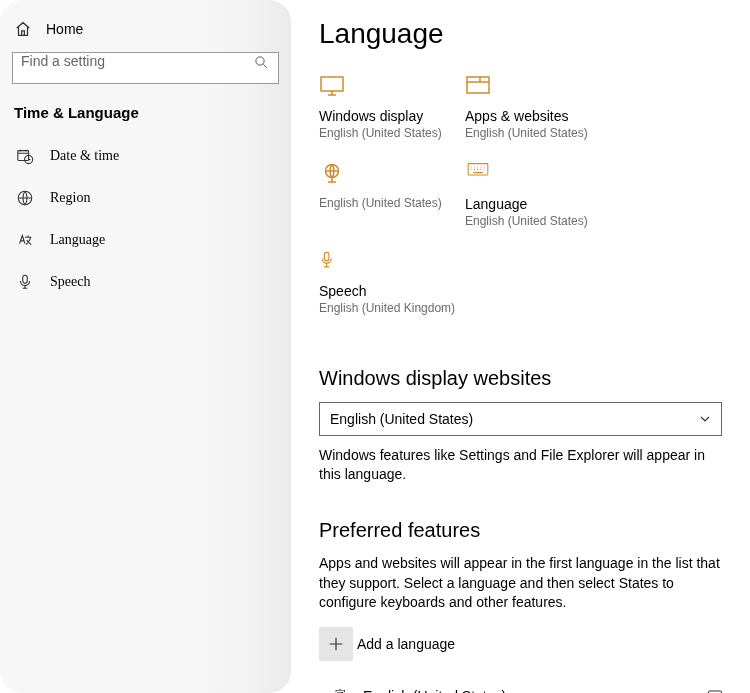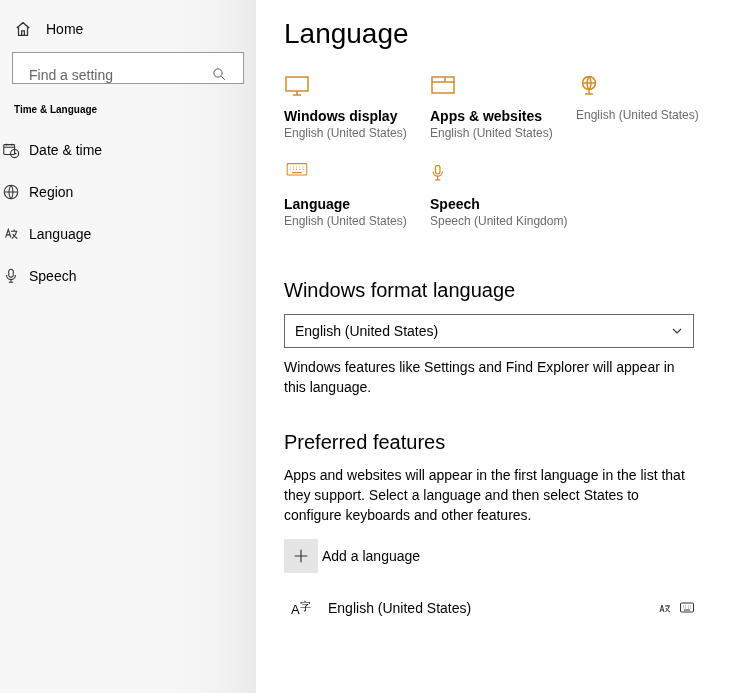--- a/index.html
+++ b/index.html
@@ -7,62 +7,64 @@
     font-family: "Segoe UI", -apple-system, sans-serif;
     font-size: 14px;
     color: #000;
     background: #fff;
     width: 750px;
     height: 693px;
     overflow: hidden;
     display: flex;
   }
   .sidebar {
-    width: 256px;
+    width: 291px;
     height: 100%;
     background: linear-gradient(to right, #f7f7f7 0%, #f7f7f7 65%, #f3f3f3 85%, #eaeaea 100%);
     padding-top: 14px;
+    border-radius: 22px;
   }
   .home-row {
     display: flex;
     align-items: center;
     gap: 14px;
     padding: 6px 14px 10px 14px;
     cursor: pointer;
   }
   .home-row span.label { font-size: 14px; }
   .search-box {
     margin: 4px 12px 14px 12px;
     border: 1px solid #999;
     background: #fff;
     height: 32px;
     display: flex;
-    align-items: flex-end;
-    padding: 0 16px;
+    align-items: flex-start;
+    padding: 0 8px;
   }
   .search-box input {
     flex: 1;
     border: none;
     outline: none;
     font-size: 14px;
     font-family: inherit;
     background: transparent;
   }
   .search-box input::placeholder { color: #666; }
   .section-title {
     padding: 6px 16px 14px 14px;
     font-weight: 600;
-    font-size: 10px;
+    font-size: 15px;
   }
   .nav-item {
     display: flex;
     align-items: center;
-    gap: 9px;
-    padding: 12px 2px;
-    cursor: pointer;
+    gap: 16px;
+    padding: 12px 16px;
+    cursor: pointer;
+    font-family: Liberation Serif, serif;
   }
   .nav-item .label { font-size: 14px; }
   .icon { width: 18px; height: 18px; display: inline-flex; align-items: center; justify-content: center; flex-shrink: 0; }
   .main {
     flex: 1;
     padding: 18px 28px 0 28px;
     overflow-y: auto;
   }
   .page-title {
     font-size: 28px;
@@ -83,21 +85,20 @@
   .tile .tile-icon {
     width: 26px;
     height: 22px;
     margin-bottom: 12px;
     color: #d18b2a;
   }
   .tile .tile-label {
     font-size: 14px;
     color: #000;
     margin-bottom: 2px;
-    font-weight: bold;
   }
   .tile .tile-sub {
     font-size: 12px;
     color: #6b6b6b;
     line-height: 1.3;
   }
   .section-heading {
     font-size: 20px;
     font-weight: 400;
     margin-bottom: 12px;
@@ -284,34 +285,34 @@
     </div>
 
     <div class="tile">
       <div class="tile-icon">
         <svg viewBox="0 0 26 22" width="20" height="22" fill="none" stroke="#d18b2a" stroke-width="1.5">
           <rect x="7" y="1" width="6" height="11" rx="3"></rect>
             <path d="M4 9 A6 6 0 0 0 16 9 M10 15 V20 M6.5 20 H13.5"></path>
         </svg>
       </div>
       <div class="tile-label">Speech</div>
-      <div class="tile-sub">Speech (United Kingdom)</div>
-    </div>
-  </div>
-
-  <h2 class="section-heading">Windows format language</h2>
+      <div class="tile-sub">English (United Kingdom)</div>
+    </div>
+  </div>
+
+  <h2 class="section-heading">Windows display websites</h2>
   <div class="dropdown">
     <span>English (United States)</span>
     <span>
       <svg viewBox="0 0 12 12" width="12" height="12" fill="none" stroke="#333" stroke-width="1.2">
           <path d="M2 4 L6 8 L10 4"></path>
         </svg>
     </span>
   </div>
-  <p class="desc">Windows features like Settings and Find Explorer will appear in this language.</p>
+  <p class="desc">Windows features like Settings and File Explorer will appear in this language.</p>
 
   <h2 class="section-heading">Preferred features</h2>
   <p class="desc" style="margin-bottom:10px">Apps and websites will appear in the first language in the list that they support. Select a language and then select States to configure keyboards and other features.</p>
 
   <div class="add-row">
     <div class="add-btn">
       <svg viewBox="0 0 20 20" width="18" height="18" fill="none" stroke="#333" stroke-width="1.3">
           <path d="M10 3 V17 M3 10 H17"></path>
         </svg>
     </div>

